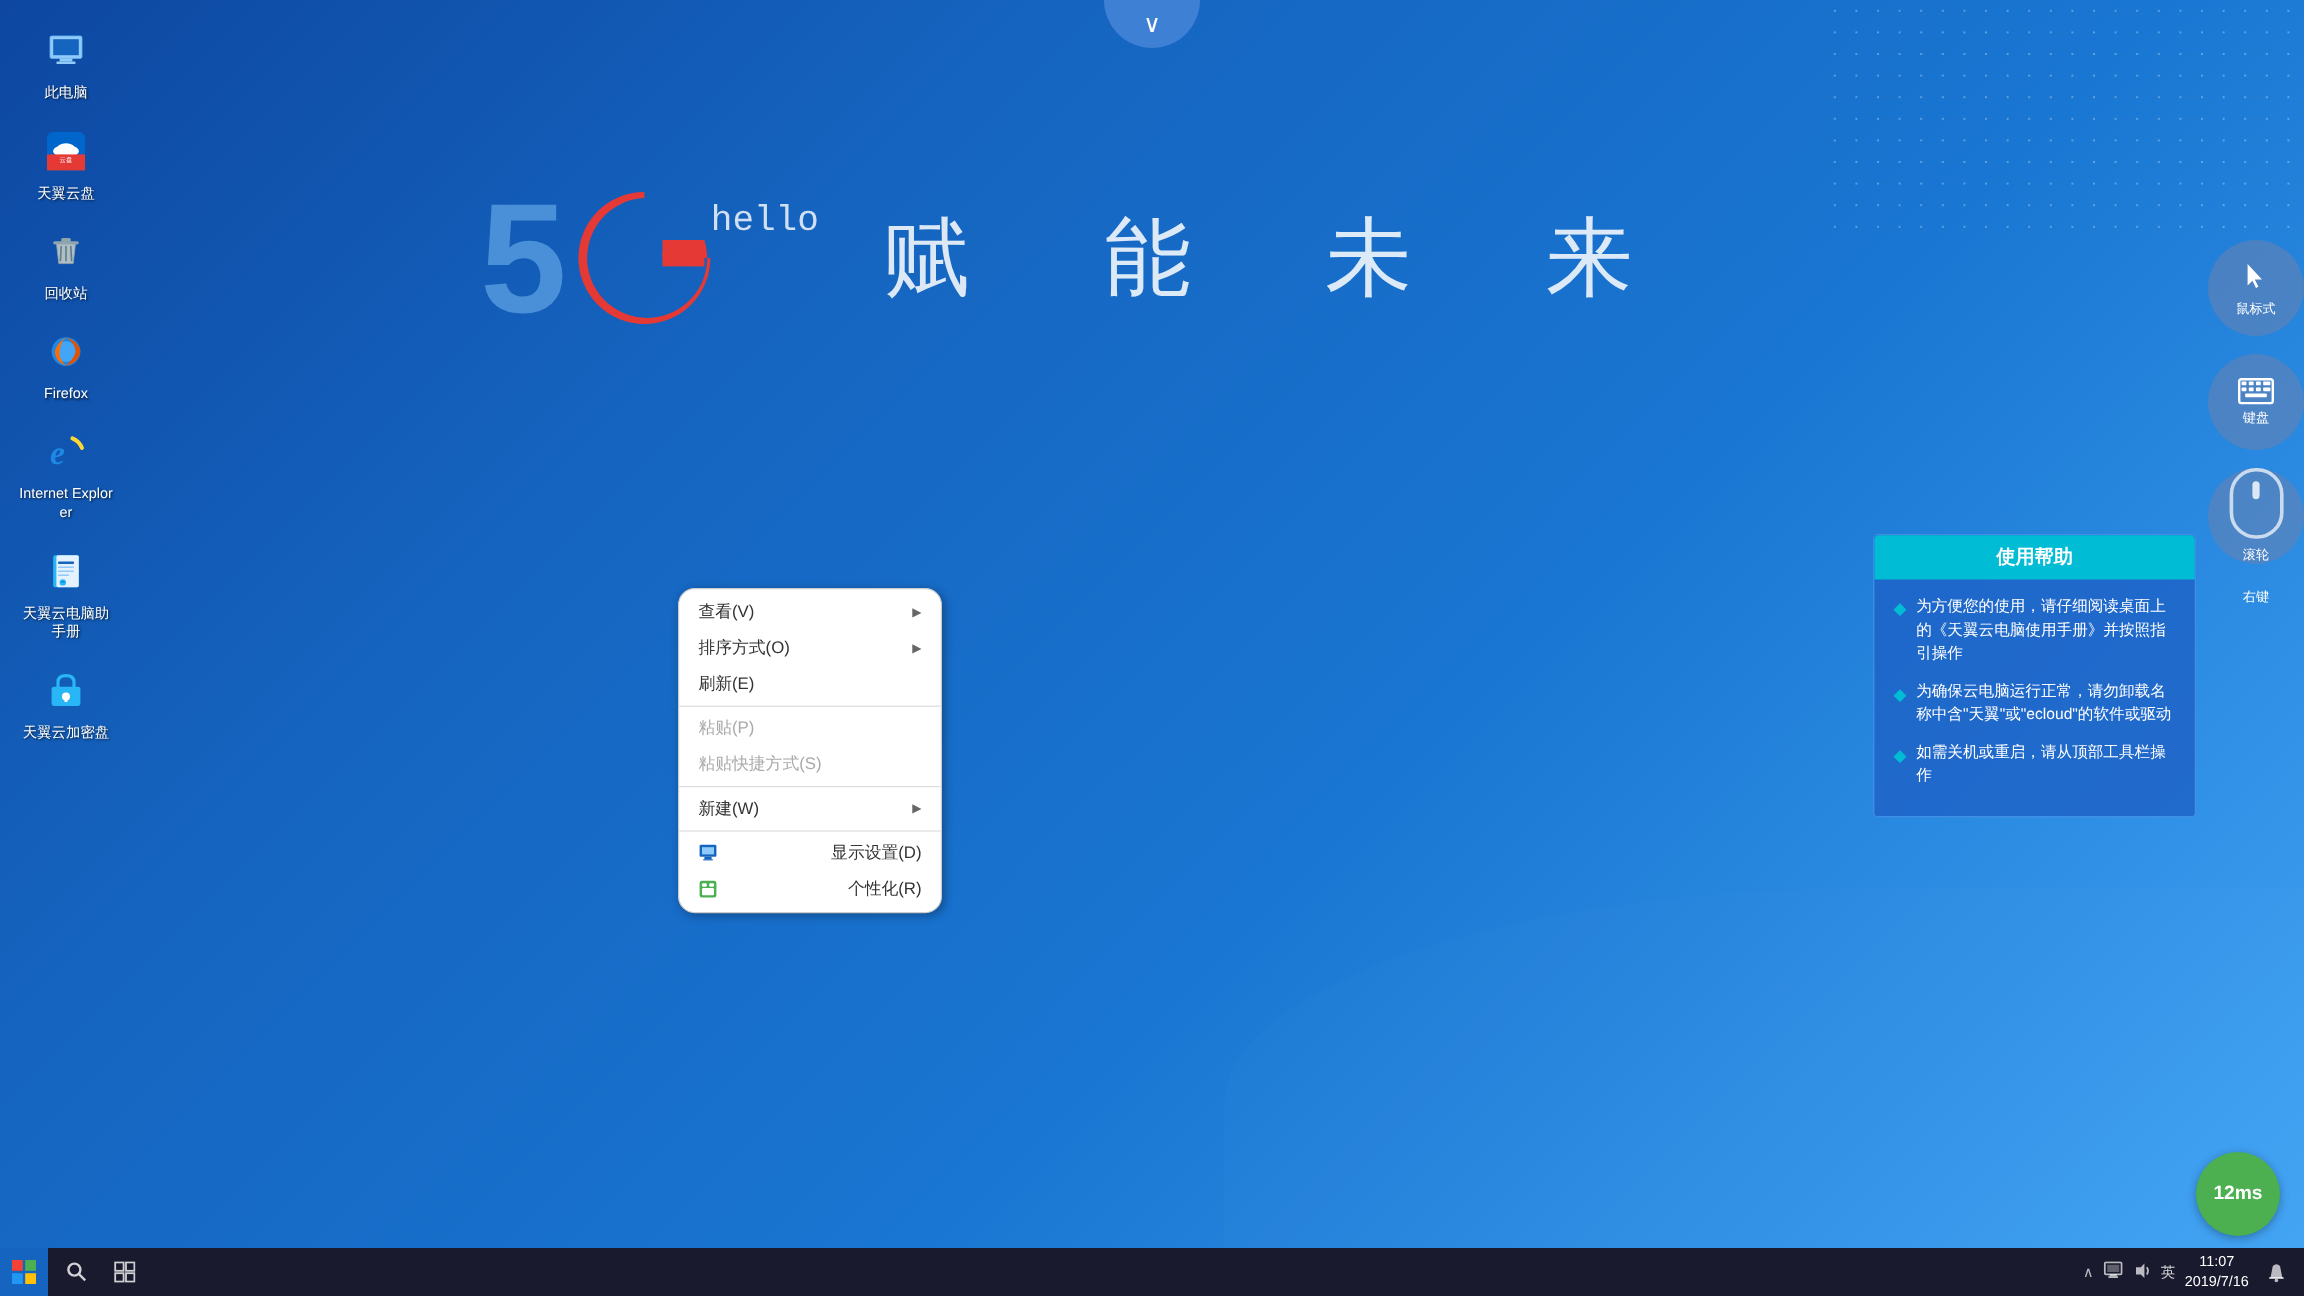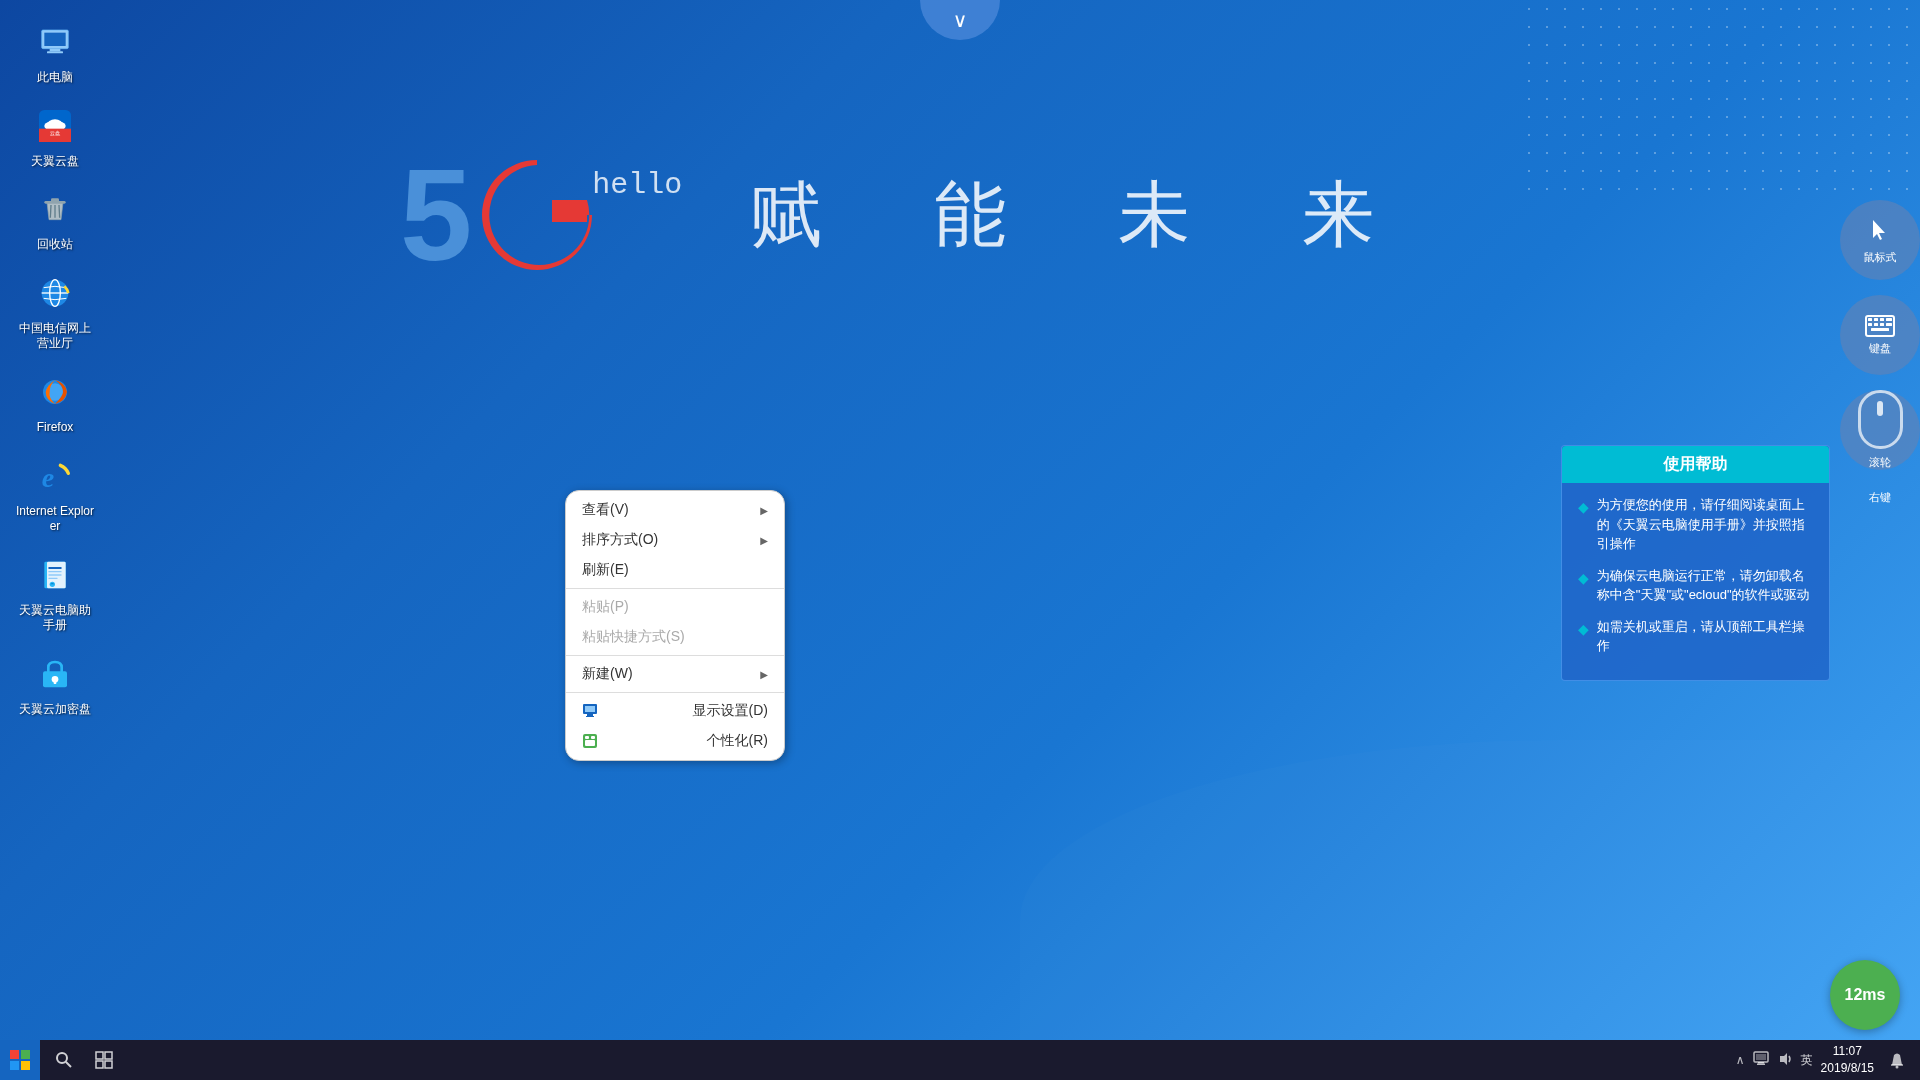--- a/index.html
+++ b/index.html
@@ -80,21 +80,21 @@
       margin-left: -10px;
       margin-top: -60px;
       font-family: Liberation Mono, monospace;
     }
 
     .hero-tagline {
       font-size: 72px;
       color: rgba(255,255,255,0.85);
       letter-spacing: 20px;
       font-weight: 300;
-      margin-left: 48px;
+      margin-left: 34px;
     }
 
     
     .desktop-icons {
       position: absolute;
       left: 10px;
       top: 10px;
       display: flex;
       flex-direction: column;
       gap: 0px;
@@ -450,35 +450,20 @@
           <rect x="8" y="12" width="32" height="4" rx="2" fill="#90a4ae"></rect>
           <rect x="18" y="8" width="12" height="5" rx="2" fill="#90a4ae"></rect>
           <line x1="18" y1="18" x2="17" y2="37" stroke="#607d8b" stroke-width="2"></line>
           <line x1="24" y1="18" x2="24" y2="37" stroke="#607d8b" stroke-width="2"></line>
           <line x1="30" y1="18" x2="31" y2="37" stroke="#607d8b" stroke-width="2"></line>
         </svg>
       </div>
       <span class="icon-label">回收站</span>
     </div>
 
-    <div class="icon-item">
-      <div class="icon-img">
-        <svg width="48" height="48" viewBox="0 0 48 48">
-
-          <circle cx="24" cy="24" r="20" fill="#1e88e5"></circle>
-          <ellipse cx="24" cy="24" rx="8" ry="20" fill="none" stroke="white" stroke-width="2"></ellipse>
-          <line x1="4" y1="24" x2="44" y2="24" stroke="white" stroke-width="2"></line>
-          <path d="M7 16 Q24 12 41 16" fill="none" stroke="white" stroke-width="1.5"></path>
-          <path d="M7 32 Q24 36 41 32" fill="none" stroke="white" stroke-width="1.5"></path>
-
-          <path d="M38 14 A20 20 0 0 1 44 24" fill="none" stroke="#fdd835" stroke-width="4"></path>
-        </svg>
-      </div>
-      <span class="icon-label">中国电信网上营业厅</span>
-    </div>
 
     <div class="icon-item">
       <div class="icon-img">
         <svg width="48" height="48" viewBox="0 0 48 48">
           <circle cx="24" cy="24" r="18" fill="#1e88e5"></circle>
           <circle cx="24" cy="24" r="13" fill="#42a5f5"></circle>
           <path d="M24 6 Q40 10 42 24 Q40 38 24 42 Q36 30 36 24 Q36 14 24 6Z" fill="#e65100"></path>
           <path d="M24 6 Q12 14 10 24 Q10 36 24 42 Q14 32 16 24 Q16 14 24 6Z" fill="#ff6d00"></path>
         </svg>
       </div>
@@ -684,21 +669,21 @@
         <svg width="16" height="16" viewBox="0 0 16 16">
           <path d="M3 5 L7 5 L10 2 L10 14 L7 11 L3 11 Z" fill="rgba(255,255,255,0.7)"></path>
           <path d="M12 5 Q14 8 12 11" fill="none" stroke="rgba(255,255,255,0.7)" stroke-width="1.5"></path>
         </svg>
       </span>
 
       <span class="tray-icon" style="font-size:12px;">英</span>
 
       <div class="tray-time">
         <span>11:07</span>
-        <span>2019/8/15</span>
+        <span>2019/7/16</span>
       </div>
 
       <div class="tray-notify">
         <svg width="18" height="18" viewBox="0 0 18 18">
           <path d="M4 14 L14 14 L12 4 Q9 1 6 4 Z" fill="rgba(255,255,255,0.7)"></path>
           <path d="M3 14 L15 14" stroke="rgba(255,255,255,0.7)" stroke-width="1.5"></path>
           <circle cx="9" cy="16" r="1.5" fill="rgba(255,255,255,0.7)"></circle>
         </svg>
       </div>
     </div>

